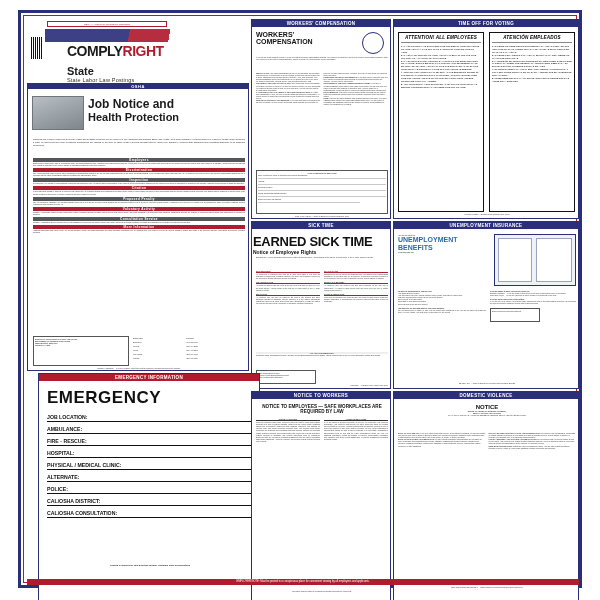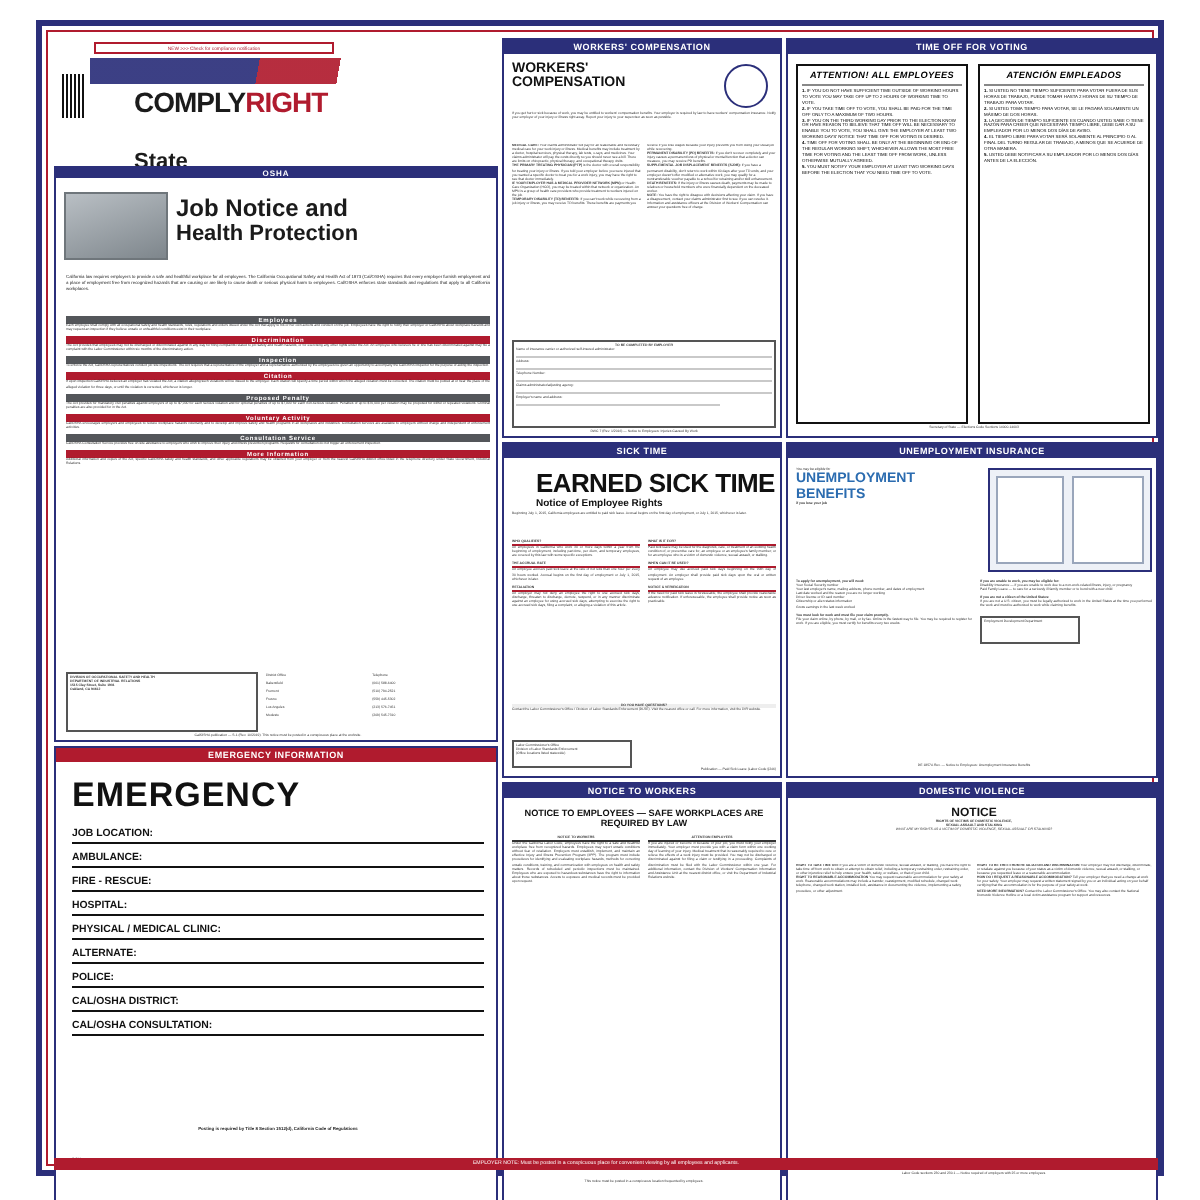--- a/index.html
+++ b/index.html
@@ -12,21 +12,21 @@
   .blk{position:absolute;box-sizing:border-box;}
   .sect-title{font-size:4.5px;font-weight:bold;color:#fff;text-align:center;letter-spacing:.3px;}
   .bar-blue{background:#2b2f7a;}
   .bar-red{background:#b01b2e;}
   .hr-line{height:1px;background:#888;margin:2px 0;}
   .col2{column-count:2;column-gap:3px;}
   .fakeline{height:1.2px;background:#c9c9c9;margin:1.4px 0;}
   .fakeline.m{width:80%;}
   .comply{font-size:14px;font-weight:bold;color:#1b1b1b;letter-spacing:-.5px;}
   .comply .right{color:#b01b2e;}
-  .state-word{font-size:11px;font-weight:bold;color:#1b1b1b;margin-top:16px;}
+  .state-word{font-size:11px;font-weight:bold;color:#1b1b1b;margin-top:6px;}
   .state-sub{font-size:5.5px;color:#333;letter-spacing:.2px;}
   
   .osha-bar{background:#2b2f7a;color:#fff;font-size:4px;text-align:center;font-weight:bold;letter-spacing:.5px;}
   .jobsafety{font-size:12px;font-weight:bold;color:#1b1b1b;line-height:13px;}
   .jobsafety small{display:block;font-size:11px;}
   .sub-bar{background:#54565a;color:#fff;font-size:3px;font-weight:bold;text-align:center;letter-spacing:.4px;}
   .redbar{background:#b01b2e;color:#fff;font-size:3px;font-weight:bold;text-align:center;letter-spacing:.4px;}
   .emer-title{font-size:17px;font-weight:bold;letter-spacing:.5px;color:#111;}
   .emer-row{font-size:5.2px;font-weight:bold;color:#111;border-bottom:1px solid #111;padding-bottom:.5px;margin-bottom:4.5px;}
   .box-outline{border:1px solid #555;}
@@ -190,21 +190,21 @@
         <div class="bullet"><b>3.</b> <span>LA DECISIÓN DE TIEMPO SUFICIENTE ES CUANDO USTED SABE O TIENE RAZÓN PARA CREER QUE NECESITARÁ TIEMPO LIBRE, DEBE DAR A SU EMPLEADOR POR LO MENOS DOS DÍAS DE AVISO.</span></div>
         <div class="bullet"><b>4.</b> <span>EL TIEMPO LIBRE PARA VOTAR SERÁ SOLAMENTE AL PRINCIPIO O AL FINAL DEL TURNO REGULAR DE TRABAJO, A MENOS QUE SE ACUERDE DE OTRA MANERA.</span></div>
         <div class="bullet"><b>5.</b> <span>USTED DEBE NOTIFICAR A SU EMPLEADOR POR LO MENOS DOS DÍAS ANTES DE LA ELECCIÓN.</span></div>
       </div>
 
       <div class="blk micro" style="left:4px;top:193px;width:178px;text-align:center;">Secretary of State — Elections Code Sections 14000-14003</div>
     </div>
 
     <div class="blk" style="left:230px;top:208px;width:140px;height:168px;border:1px solid #2b2f7a;background:#fff;">
       <div class="bar-blue sect-title" style="padding:1px 0;">SICK TIME</div>
-      <div class="blk" style="left:16px;top:12px;width:132px;">
+      <div class="blk" style="left:1px;top:12px;width:132px;">
         <div class="est-title">EARNED SICK TIME</div>
         <div class="est-sub">Notice of Employee Rights</div>
       </div>
       <div class="blk micro" style="left:4px;top:34px;width:132px;text-align:justify;">Beginning July 1, 2015, California employees are entitled to paid sick leave. Accrual begins on the first day of employment, or July 1, 2015, whichever is later.</div>
 
       <div class="blk" style="left:4px;top:48px;width:64px;">
         <div class="micro" style="font-weight:bold;border-bottom:.5px solid #b01b2e;">WHO QUALIFIES?</div>
         <div class="micro" style="text-align:justify;">All employees in California who work 30 or more days within a year from the beginning of employment, including part-time, per diem, and temporary employees, are covered by this law with some specific exceptions.</div>
         <div class="micro" style="font-weight:bold;border-bottom:.5px solid #b01b2e;margin-top:2px;">THE ACCRUAL RATE</div>
         <div class="micro" style="text-align:justify;">An employee accrues paid sick leave at the rate of not less than one hour per every 30 hours worked. Accrual begins on the first day of employment or July 1, 2015, whichever is later.</div>
@@ -260,21 +260,21 @@
         <div class="micro">Disability Insurance — if you are unable to work due to a non-work-related illness, injury, or pregnancy</div>
         <div class="micro">Paid Family Leave — to care for a seriously ill family member or to bond with a new child</div>
         <div class="micro" style="font-weight:bold;margin-top:2px;">If you are not a citizen of the United States:</div>
         <div class="micro" style="text-align:justify;">If you are not a U.S. citizen, you must be legally authorized to work in the United States at the time you performed the work and must be authorized to work while claiming benefits.</div>
         <div class="blk box-outline micro" style="position:relative;margin-top:3px;width:50px;height:14px;padding:1px;">Employment Development Department</div>
       </div>
 
       <div class="blk micro" style="left:4px;top:160px;width:178px;text-align:center;">DE 1857A Rev. — Notice to Employees: Unemployment Insurance Benefits</div>
     </div>
 
-    <div class="blk" style="left:6px;top:360px;width:222px;height:228px;border:1px solid #2b2f7a;background:#fff;">
+    <div class="blk" style="left:17px;top:360px;width:222px;height:228px;border:1px solid #2b2f7a;background:#fff;">
       <div class="bar-red sect-title" style="padding:1px 0;">EMERGENCY INFORMATION</div>
       <div class="blk" style="left:8px;top:14px;width:206px;">
         <div class="emer-title">EMERGENCY</div>
       </div>
       <div class="blk" style="left:8px;top:40px;width:206px;">
         <div class="emer-row">JOB LOCATION:</div>
         <div class="emer-row">AMBULANCE:</div>
         <div class="emer-row">FIRE - RESCUE:</div>
         <div class="emer-row">HOSPITAL:</div>
         <div class="emer-row">PHYSICAL / MEDICAL CLINIC:</div>

